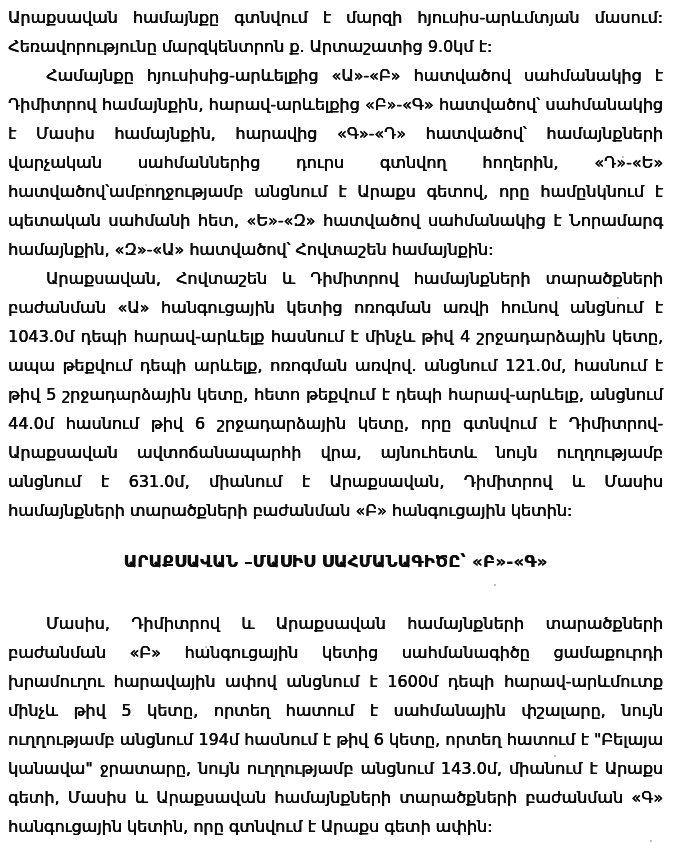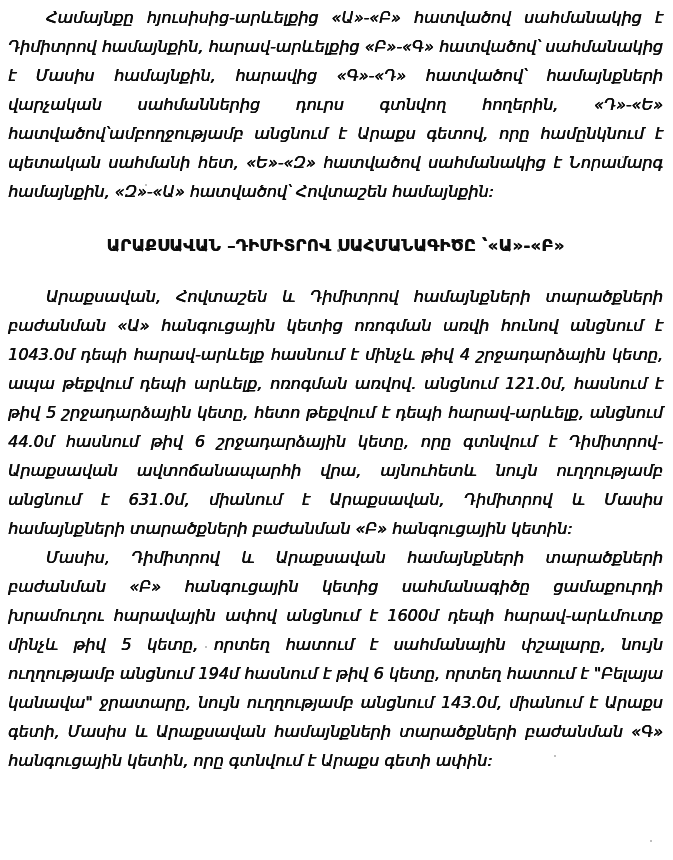--- a/index.html
+++ b/index.html
@@ -22,21 +22,20 @@
   p.para {
     margin: 0;
     font-size: 16px;
     line-height: 29px;
     text-align: justify;
     
     text-shadow: 0.45px 0 0 currentColor, 0 0.25px 0 currentColor;
   }
   p.indent {
     text-indent: 38px;
-    font-style: italic;
   }
   h2.heading {
     font-size: 16.5px;
     line-height: 29px;
     font-weight: bold;
     text-align: center;
     letter-spacing: 0.3px;
     text-shadow: 0.45px 0 0 currentColor;
   }
   h2.heading-1 { margin: 25px 0 22px 0; }
@@ -49,28 +48,29 @@
     background: #2a2a2a;
     opacity: 0.55;
   }
   .speck.small { width: 2px; height: 2px; opacity: 0.4; }
 </style>
 </head>
 <body>
 
 <div class="page">
 
+  <p class="para">Արաքսավան համայնքը գտնվում է մարզի հյուսիս-արևմտյան մասում: Հեռավորությունը մարզկենտրոն ք. Արտաշատից 9.0կմ է:</p>
 
   <p class="para indent">Համայնքը հյուսիսից-արևելքից «Ա»-«Բ» հատվածով սահմանակից է Դիմիտրով համայնքին, հարավ-արևելքից «Բ»-«Գ» հատվածով՝ սահմանակից է Մասիս համայնքին, հարավից «Գ»-«Դ» հատվածով՝ համայնքների վարչական սահմաններից դուրս գտնվող հողերին, «Դ»-«Ե» հատվածով՝ամբողջությամբ անցնում է Արաքս գետով, որը համընկնում է պետական սահմանի հետ, «Ե»-«Զ» հատվածով սահմանակից է Նորամարգ համայնքին, «Զ»-«Ա» հատվածով՝ Հովտաշեն համայնքին:</p>
 
-  <h2 class="heading heading-1">ԱՐԱՔՍԱՎԱՆ –ԴԻՄԻՏՐՈՎ ՍԱՀՄԱՆԱԳԻԾԸ ՝«Ա»-«Բ»</h2>
 
   <p class="para indent">Արաքսավան, Հովտաշեն և Դիմիտրով համայնքների տարածքների բաժանման «Ա» հանգուցային կետից ոռոգման առվի հունով անցնում է 1043.0մ դեպի հարավ-արևելք հասնում է մինչև թիվ 4 շրջադարձային կետը, ապա թեքվում դեպի արևելք, ոռոգման առվով. անցնում 121.0մ, հասնում է թիվ 5 շրջադարձային կետը, հետո թեքվում է դեպի հարավ-արևելք, անցնում 44.0մ հասնում թիվ 6 շրջադարձային կետը, որը գտնվում է Դիմիտրով-Արաքսավան ավտոճանապարհի վրա, այնուհետև նույն ուղղությամբ անցնում է 631.0մ, միանում է Արաքսավան, Դիմիտրով և Մասիս համայնքների տարածքների բաժանման «Բ» հանգուցային կետին:</p>
 
 
+  <h2 class="heading heading-2">ԱՐԱՔՍԱՎԱՆ –ՄԱՍԻՍ ՍԱՀՄԱՆԱԳԻԾԸ՝ «Բ»-«Գ»</h2>
 
   <p class="para indent">Մասիս, Դիմիտրով և Արաքսավան համայնքների տարածքների բաժանման «Բ» հանգուցային կետից սահմանագիծը ցամաքուրդի խրամուղու հարավային ափով անցնում է 1600մ դեպի հարավ-արևմուտք մինչև թիվ 5 կետը, որտեղ հատում է սահմանային փշալարը, նույն ուղղությամբ անցնում 194մ հասնում է թիվ 6 կետը, որտեղ հատում է "Բելայա կանավա" ջրատարը, նույն ուղղությամբ անցնում 143.0մ, միանում է Արաքս գետի, Մասիս և Արաքսավան համայնքների տարածքների բաժանման «Գ» հանգուցային կետին, որը գտնվում է Արաքս գետի ափին:</p>
 
   <span class="speck" style="left:337px; top:249px;"></span>
   <span class="speck small" style="left:622px; top:156px;"></span>
   <span class="speck small" style="left:145px; top:184px;"></span>
   <span class="speck small" style="left:617px; top:297px;"></span>
   <span class="speck small" style="left:494px; top:584px;"></span>
   <span class="speck small" style="left:205px; top:646px;"></span>
   <span class="speck small" style="left:554px; top:755px;"></span>

